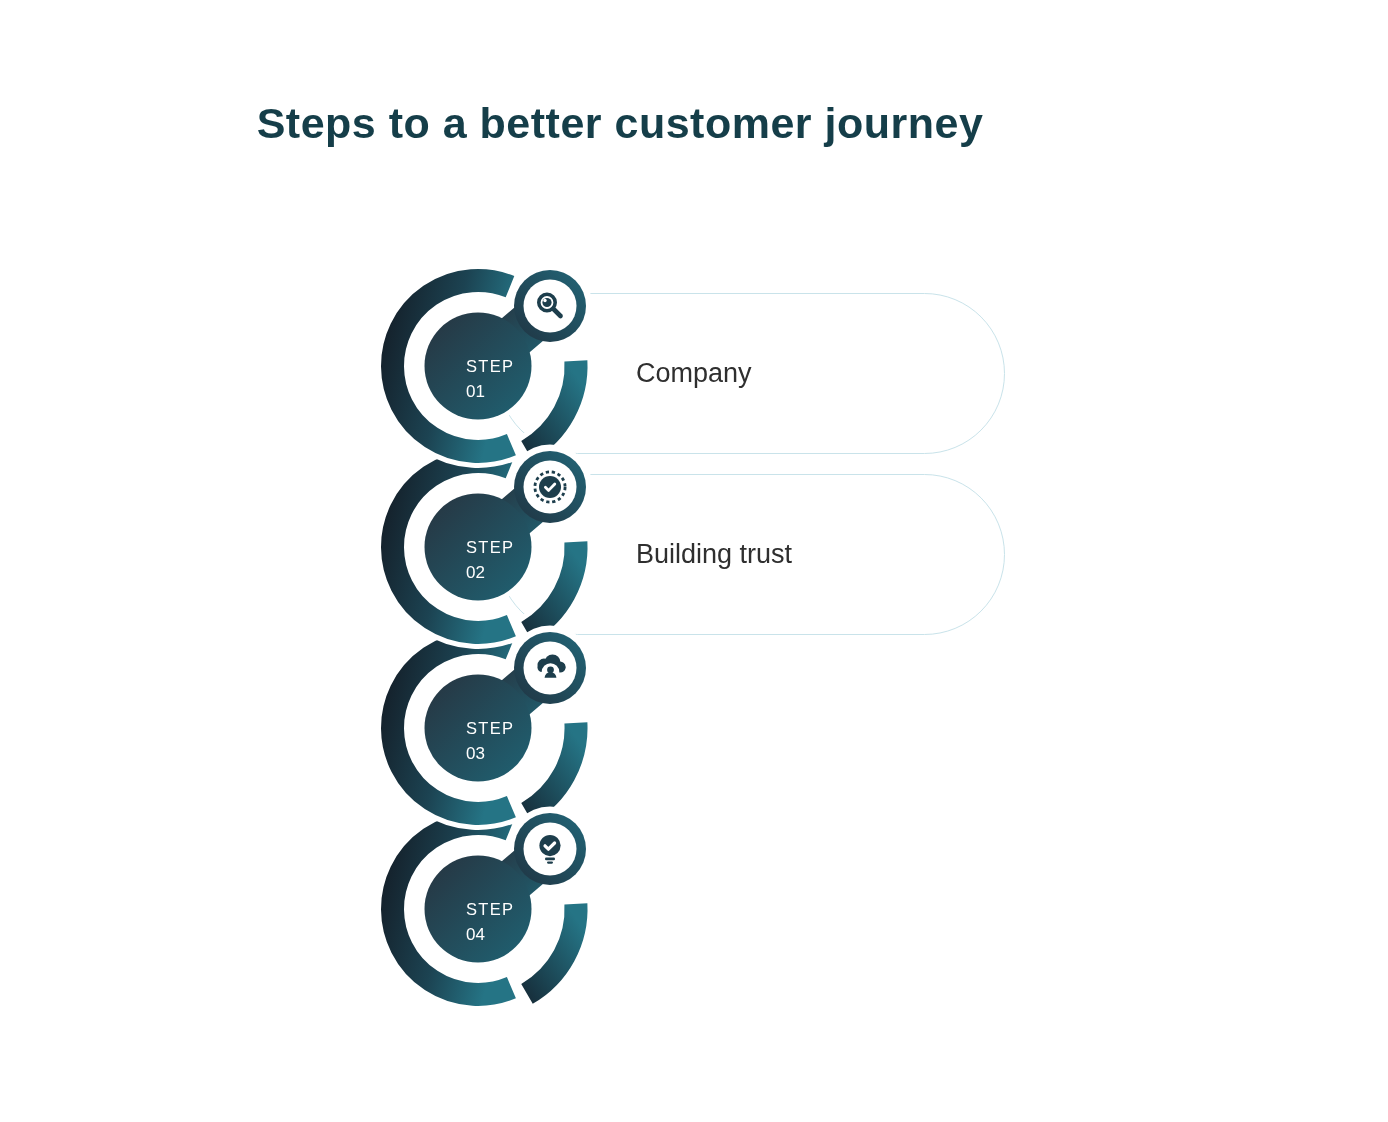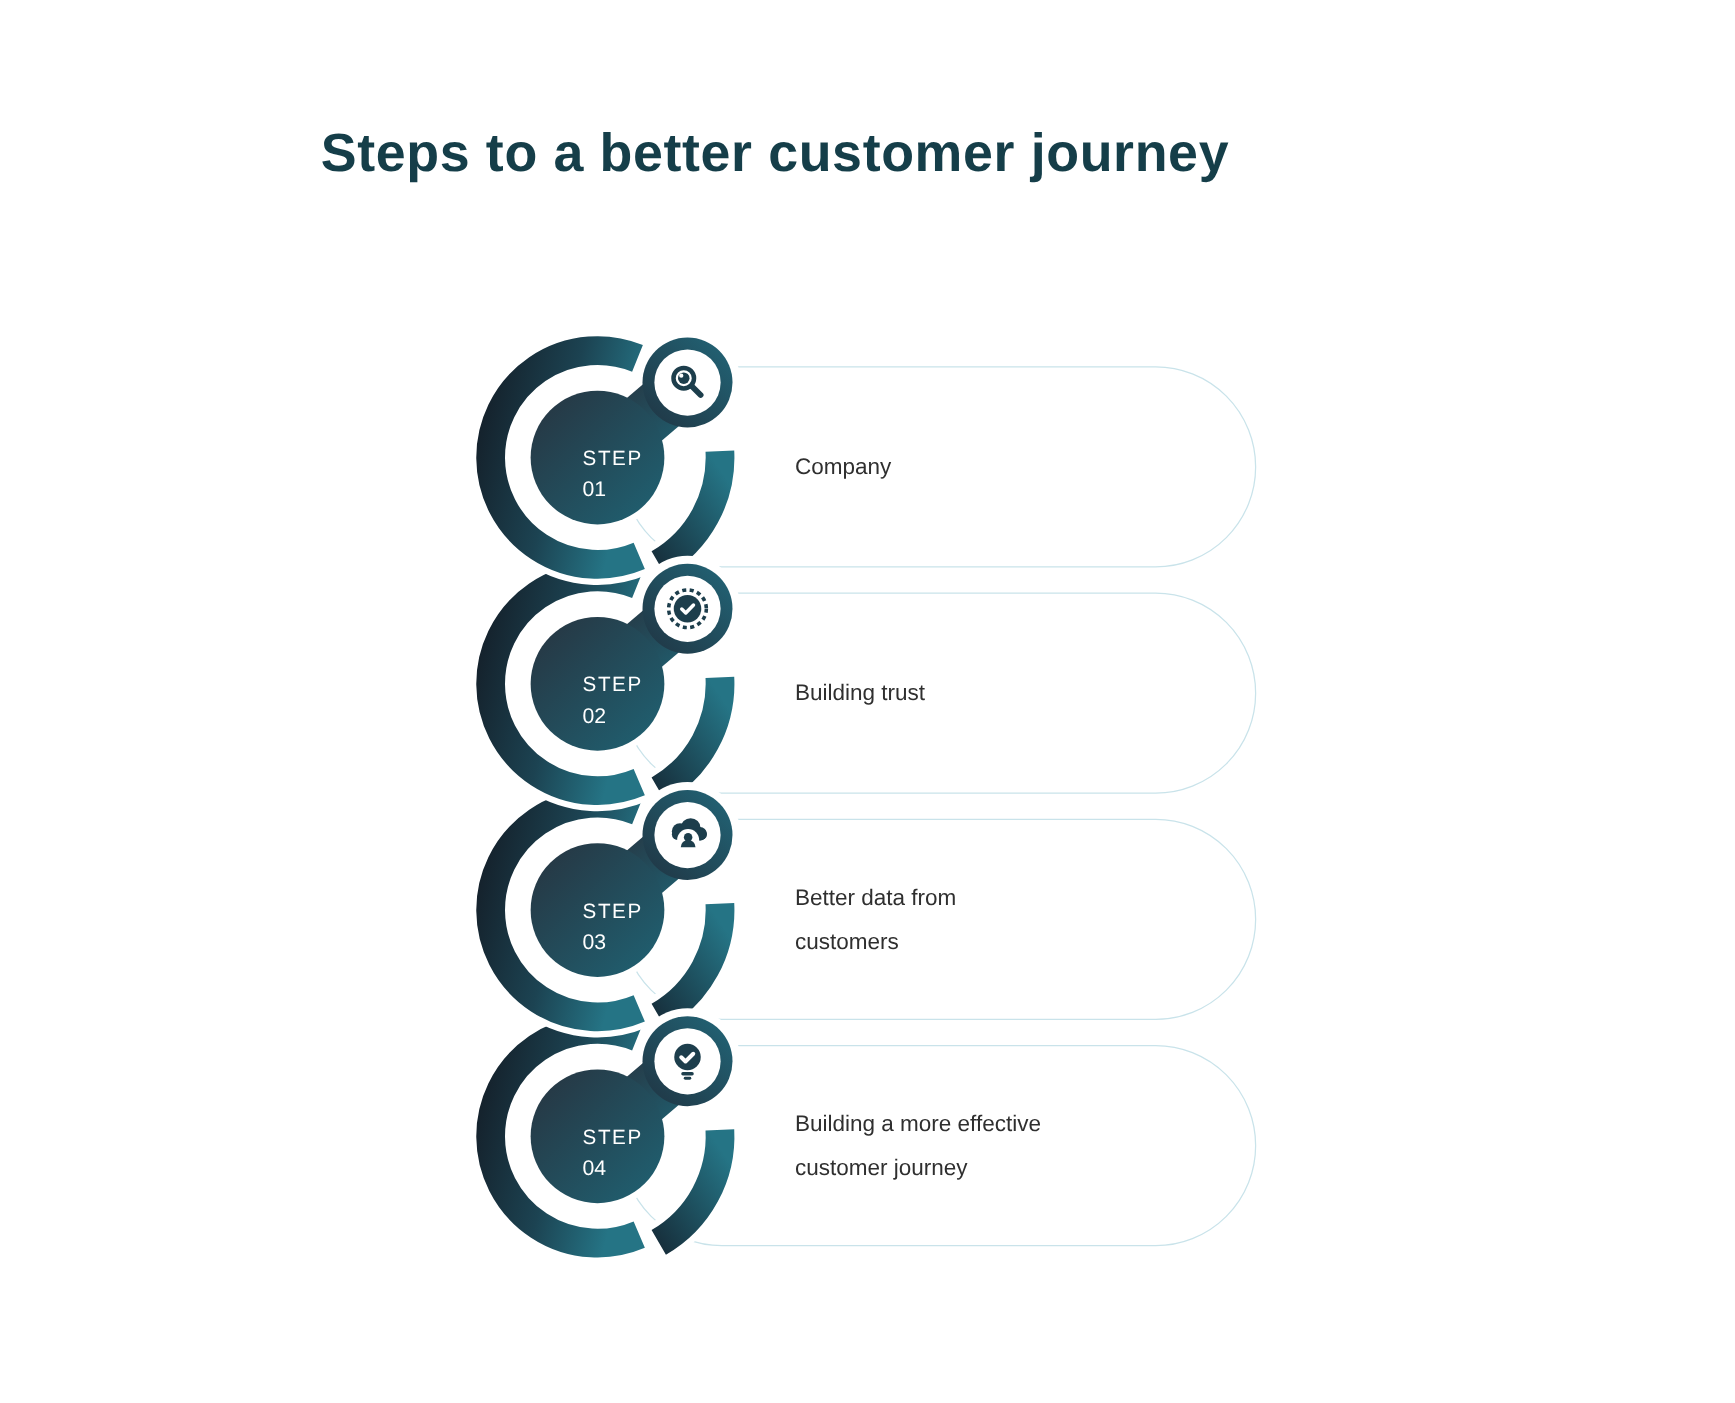--- a/index.html
+++ b/index.html
@@ -22,21 +22,21 @@
   .pill{
     position:absolute;
     left:497px;width:508px;height:161px;
     border:1px solid #c9e3ea;
     border-radius:81px;
     box-sizing:border-box;
     display:flex;flex-direction:column;justify-content:center;
     padding-left:138px;
   }
   .pill .line{
-    font-size:18px;line-height:35px;color:#2f2f2f;
+    font-size:27px;line-height:35px;color:#2f2f2f;
   }
   .pill .line:empty{display:none;}
   .graphics{position:absolute;top:0;left:0;}
   .step-label{
     font-family:"Liberation Sans", sans-serif;
     font-weight:500;
     fill:#ffffff;
   }
 </style>
 </head>
@@ -45,28 +45,20 @@
 <div class="canvas">
 
   <div class="title">Steps to a better customer journey</div>
 
   <div class="pill" style="top:293px">
     <span class="line">Company</span>
   </div>
   <div class="pill" style="top:474px">
     <span class="line">Building trust</span>
 
-  </div>
-  <div class="pill" style="top:655px">
-    <span class="line">Better data from</span>
-    <span class="line">customers</span>
-  </div>
-  <div class="pill" style="top:836px">
-    <span class="line">Building a more effective</span>
-    <span class="line">customer journey</span>
   </div>
 
   <svg class="graphics" width="1388" height="1122" viewBox="0 0 1388 1122">
     <defs>
       <linearGradient id="gradRing" x1="0" y1="0" x2="1" y2="0.35">
         <stop offset="0" stop-color="#141f29"></stop>
         <stop offset="0.55" stop-color="#1c4352"></stop>
         <stop offset="1" stop-color="#257485"></stop>
       </linearGradient>
       <linearGradient id="gradTail" x1="0.8" y1="0" x2="0" y2="1">

